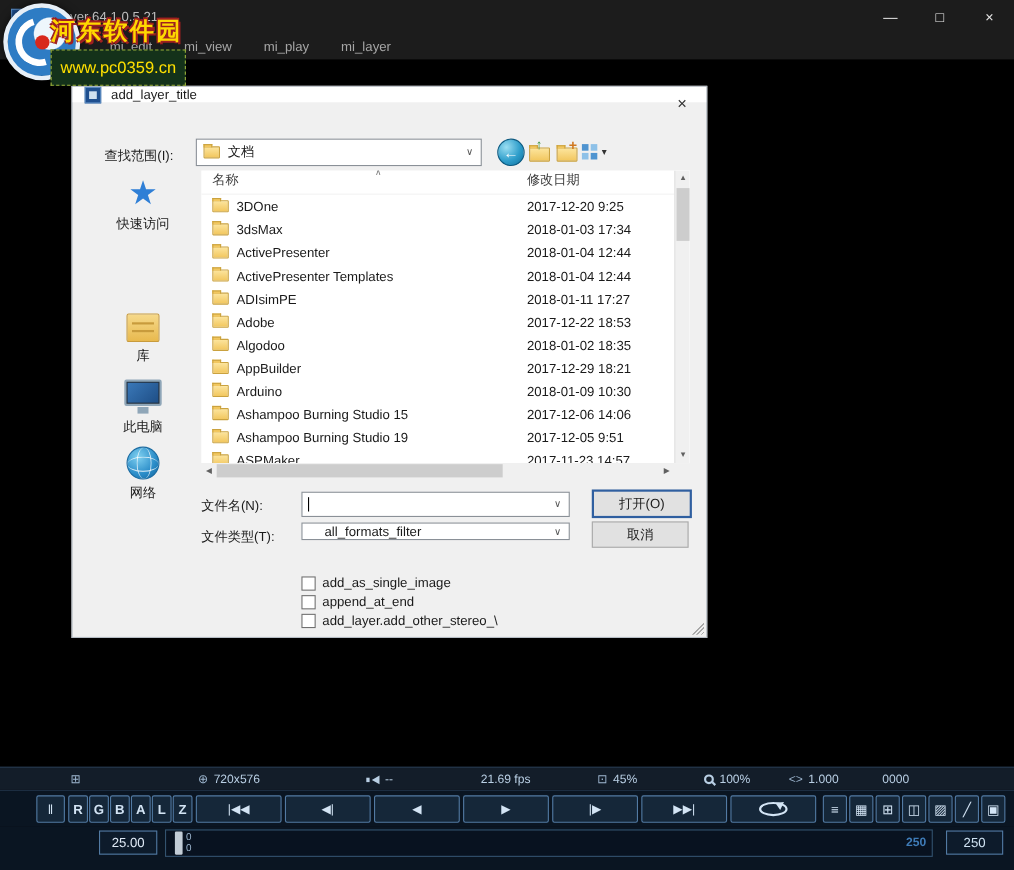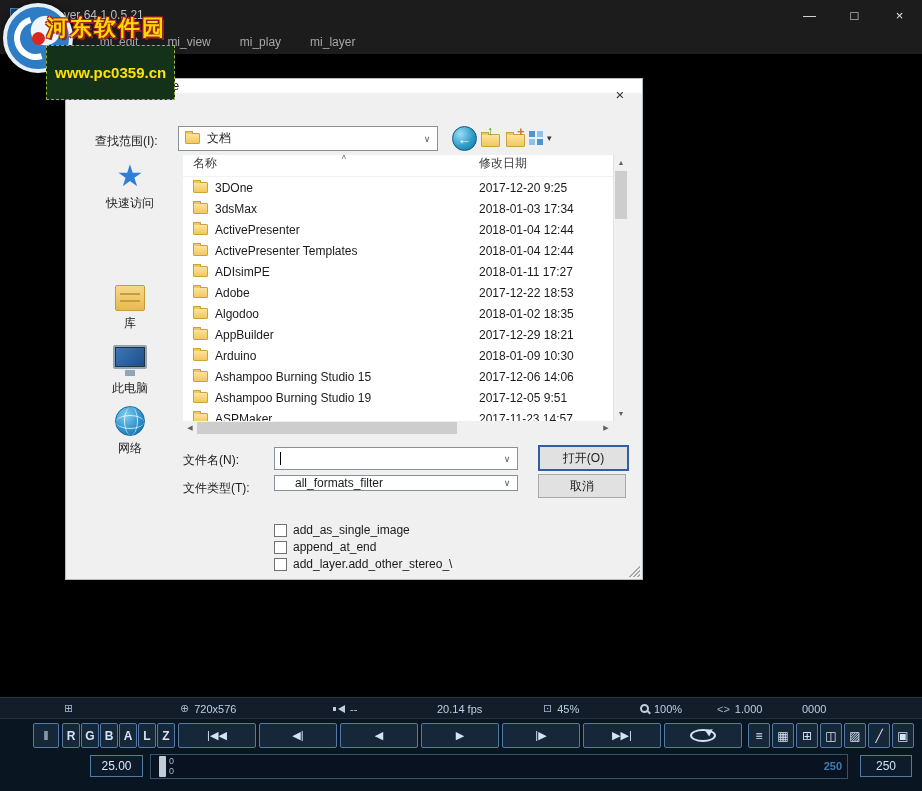--- a/index.html
+++ b/index.html
@@ -21,22 +21,22 @@
   
   .watermark{position:absolute;left:0;top:0;z-index:40}
   .wm-badge{position:absolute;left:3px;top:3px;width:70px;height:70px;border-radius:50%;
     background:radial-gradient(circle at 62% 38%,#eef6fc 0 26%,#2e7cc4 28% 78%,#1a5a9a 100%);
     border:4px solid #e7eff7;box-shadow:0 0 8px rgba(0,0,0,.6)}
   .wm-badge::before{content:"";position:absolute;left:7px;top:9px;width:32px;height:32px;border-radius:50%;
     border:6px solid #fff;border-right-color:transparent;border-top-color:transparent;transform:rotate(28deg)}
   .wm-badge::after{content:"";position:absolute;left:25px;top:25px;width:13px;height:13px;background:#d8281c;border-radius:50%}
   .wm-name{position:absolute;left:46px;top:13px;font-size:22px;font-weight:bold;color:#ffd800;letter-spacing:2px;white-space:nowrap;
     text-shadow:2px 2px 0 #a02020,-1px -1px 0 #a02020,1px -1px 0 #a02020,-1px 1px 0 #a02020}
-  .wm-url{position:absolute;left:46px;top:45px;font-size:15px;font-weight:bold;color:#ffe000;background:#14321a;
-    border:1px dashed #9ab03a;padding:18px 8px;white-space:nowrap}
+  .wm-url{position:absolute;left:46px;top:45px;font-size:15px;font-weight:normal;color:#ffe000;background:#14321a;
+    border:1px dashed #9ab03a;padding:7px 8px;white-space:nowrap}
 
   
   .dialog{position:absolute;left:65px;top:78px;width:578px;height:502px;background:#f0f0f0;border:1px solid #b5bcc4;
     box-shadow:7px 9px 20px rgba(0,0,0,.55);z-index:10;font-size:12px;color:#1a1a1a}
   .dlg-titlebar{position:absolute;left:0;top:0;width:100%;height:14px;background:#fff;display:flex;align-items:center;padding-left:11px}
   .dlg-icon{width:15px;height:15px;background:#1f4f8f;border:1px solid #5a8ac0;position:relative;flex:none}
   .dlg-icon::after{content:"";position:absolute;left:3px;top:3px;width:7px;height:7px;background:#cfe0f0}
   .dlg-title{margin-left:9px;color:#1a1a1a}
   .dlg-close{position:absolute;right:2px;top:2px;width:40px;height:26px;display:flex;align-items:center;justify-content:center;font-size:15px;color:#333}
 
@@ -335,21 +335,21 @@
     </div>
     <div class="sb-item" style="left:180px">
       <span class="sb-ico">⊕</span>
       <span>720x576</span>
     </div>
     <div class="sb-item" style="left:338px">
       <span class="spk"></span>
       <span>--</span>
     </div>
     <div class="sb-item" style="left:437px">
-      <span>20.14 fps</span>
+      <span>21.69 fps</span>
     </div>
     <div class="sb-item" style="left:543px">
       <span class="sb-ico">⊡</span>
       <span>45%</span>
     </div>
     <div class="sb-item" style="left:640px">
       <span class="mag"></span>
       <span>100%</span>
     </div>
     <div class="sb-item" style="left:717px">

